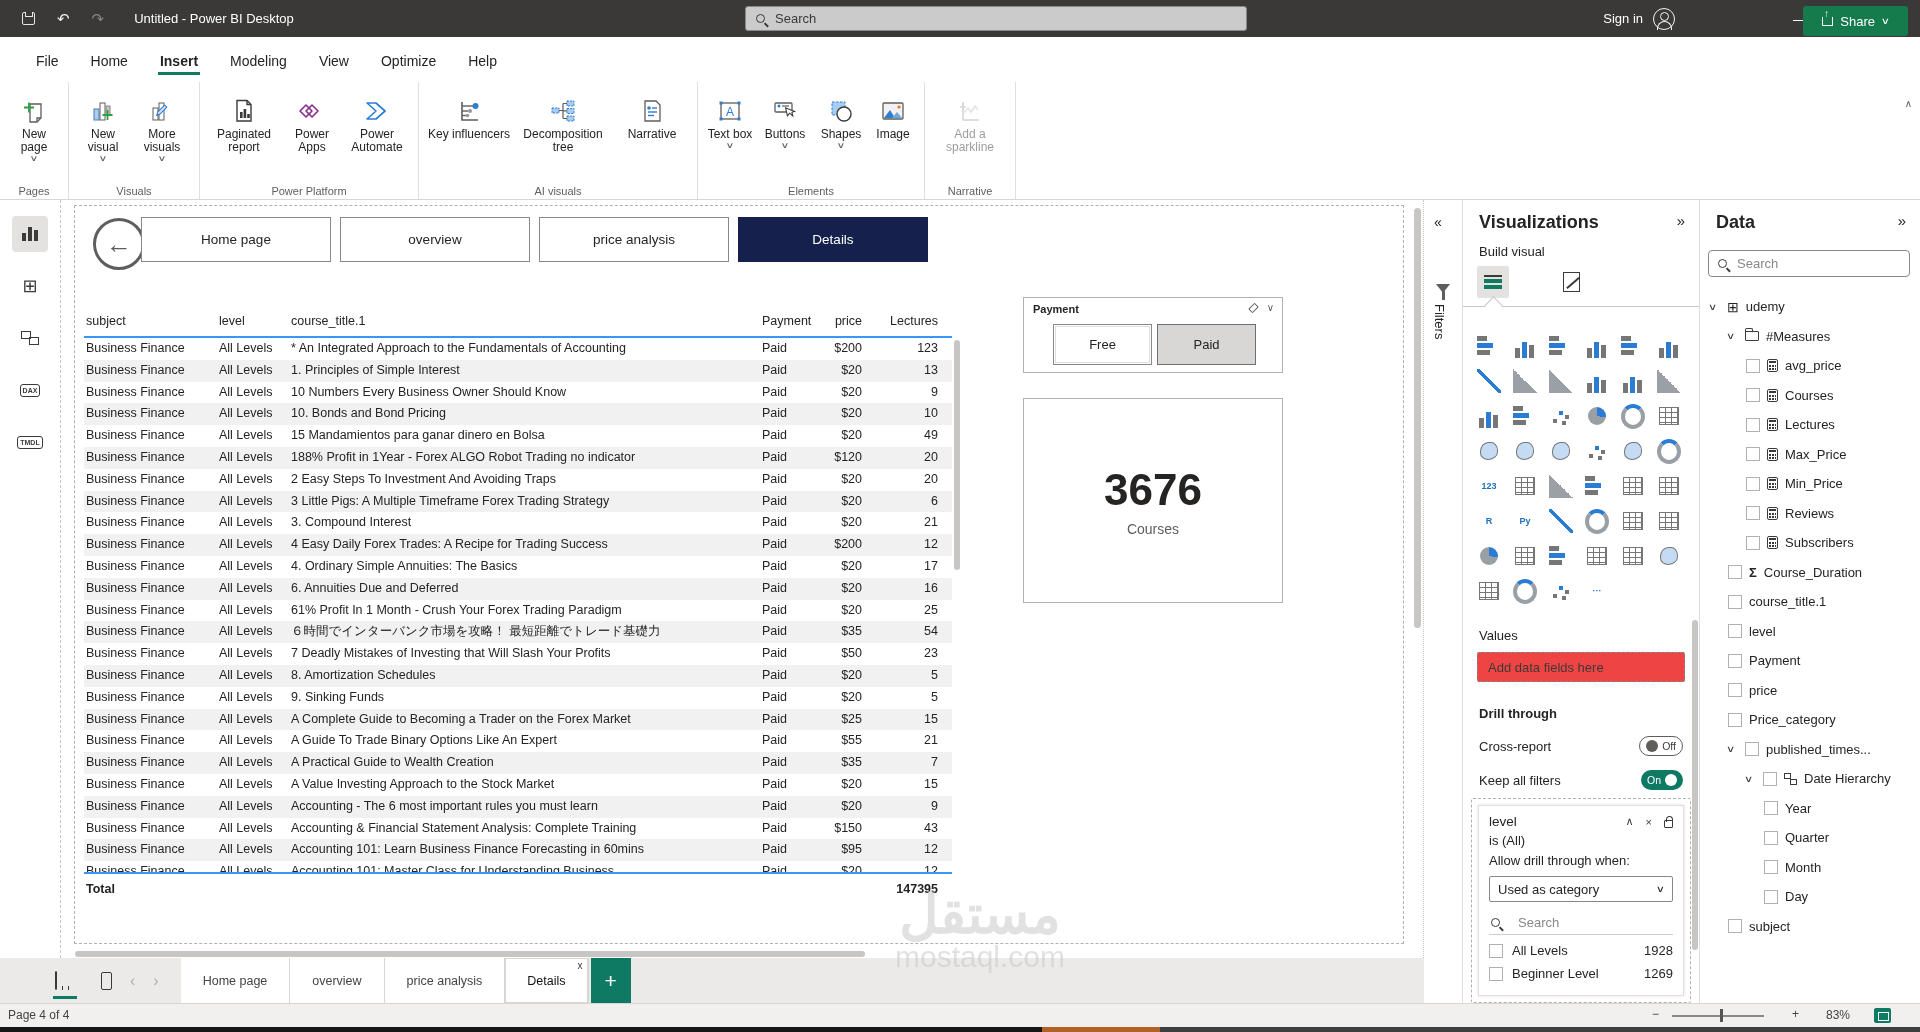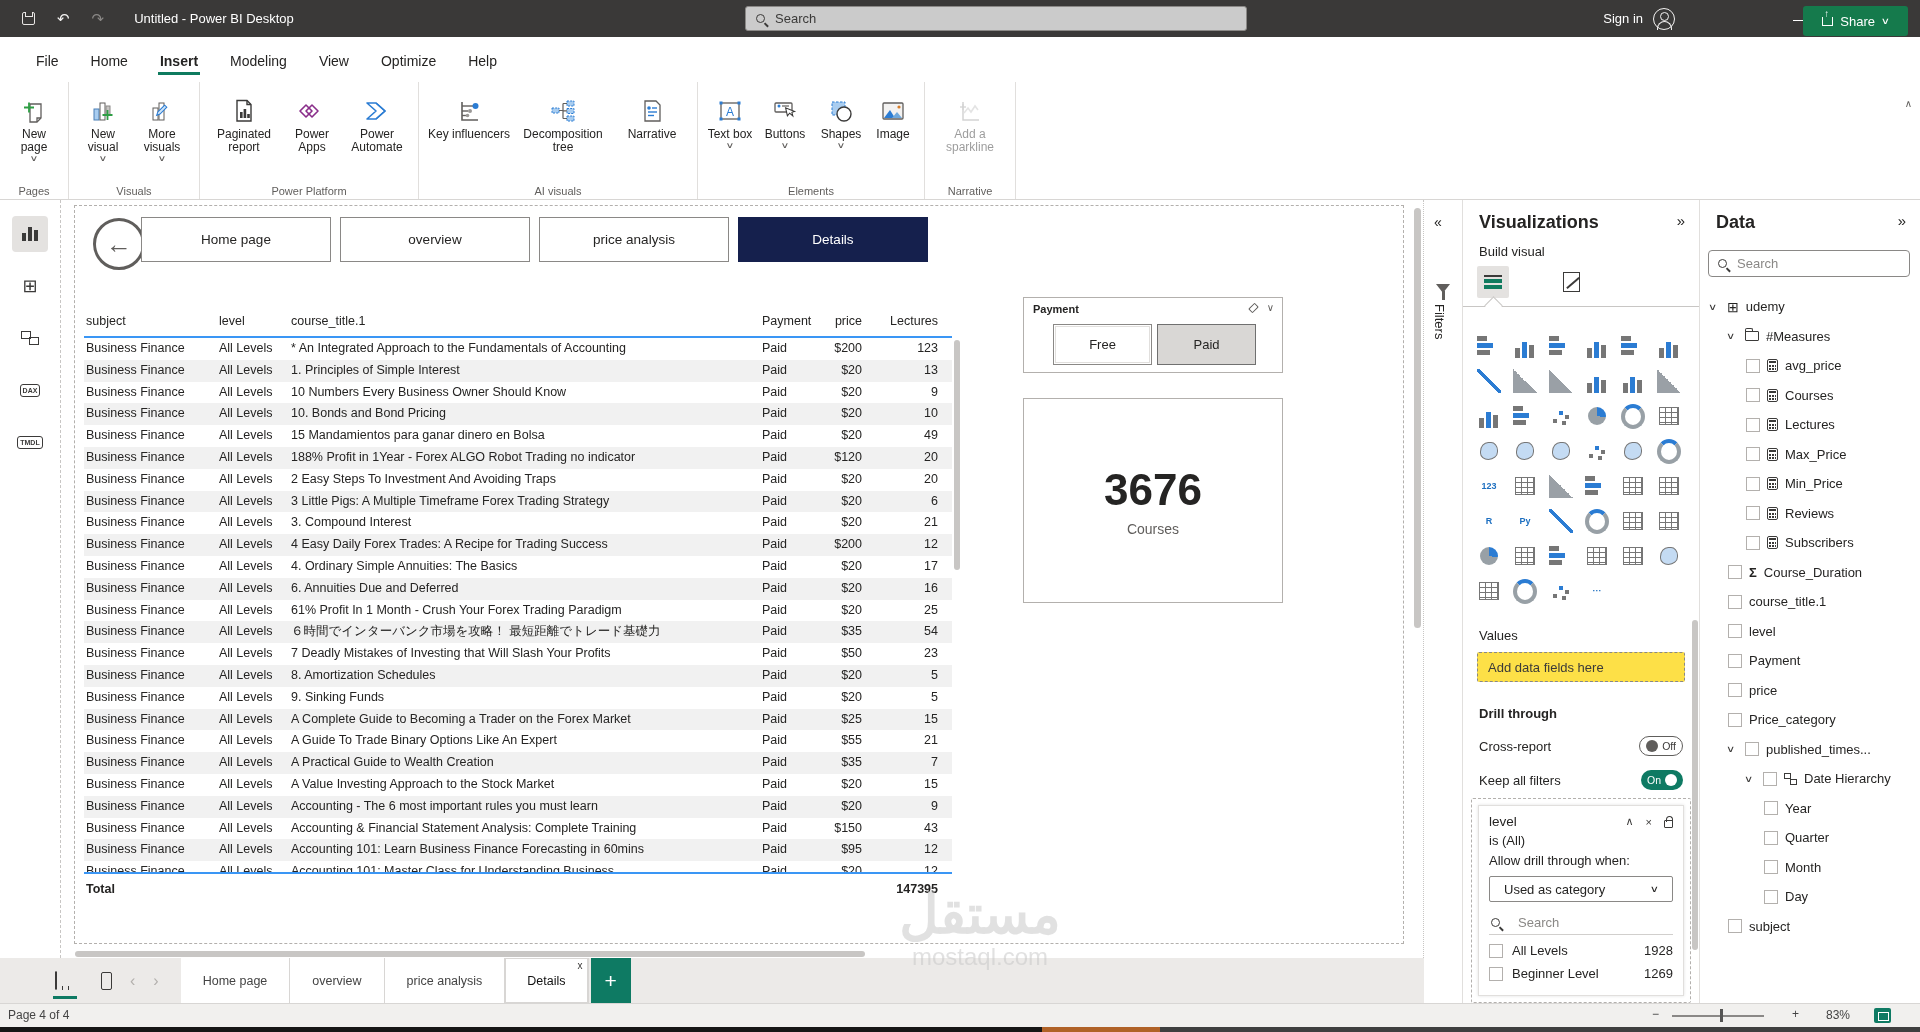--- a/index.html
+++ b/index.html
@@ -122,39 +122,39 @@
   .t-bv{background-image:linear-gradient(#767676,#767676),linear-gradient(#2b7cd3,#2b7cd3),linear-gradient(#767676,#767676);background-repeat:no-repeat;background-size:5px 10px,5px 16px,5px 13px;background-position:2px bottom,9px bottom,16px bottom;}
   .t-bh{background-image:linear-gradient(#767676,#767676),linear-gradient(#2b7cd3,#2b7cd3),linear-gradient(#767676,#767676);background-repeat:no-repeat;background-size:10px 5px,16px 5px,13px 5px;background-position:left 2px,left 9px,left 16px;}
   .t-ln{background-image:linear-gradient(to top right,transparent 45%,#2b7cd3 45%,#2b7cd3 55%,transparent 55%);}
   .t-ar{background-image:linear-gradient(to top right,#9aa0a6 50%,transparent 50%);}
   .t-sc{background-image:radial-gradient(circle 2.5px at 6px 17px,#767676 95%,transparent),radial-gradient(circle 2.5px at 12px 9px,#2b7cd3 95%,transparent),radial-gradient(circle 2.5px at 18px 13px,#767676 95%,transparent),radial-gradient(circle 2.5px at 15px 19px,#767676 95%,transparent);}
   .t-pi:before{content:"";width:18px;height:18px;border-radius:50%;background:conic-gradient(#2b7cd3 0 100deg,#98a0a6 0);}
   .t-dn:before{content:"";width:17px;height:17px;border-radius:50%;border:4.5px solid #98a0a6;border-top-color:#2b7cd3;}
   .t-tb:before{content:"";width:18px;height:16px;border:1.5px solid #767676;background:linear-gradient(#767676 1.5px,transparent 1.5px) 0 4px/100% 5px repeat-y,linear-gradient(90deg,#767676 1.5px,transparent 1.5px) 5px 0/6px 100% repeat-x;}
   .t-mp:before{content:"";width:16px;height:16px;border-radius:50% 42% 58% 50%/58% 50% 50% 42%;border:1.5px solid #767676;background:rgba(43,124,211,.28);}
   #values-lbl{position:absolute;left:16px;top:428px;font-size:13px;color:#252423;}
-  #add-fields{position:absolute;left:14px;right:14px;top:452px;height:30px;border:1px dashed #8a8886;border-radius:2px;display:flex;align-items:center;padding-left:10px;font-size:13px;color:#3b3a39;background:#fde047;}
+  #add-fields{position:absolute;left:14px;right:14px;top:452px;height:30px;border:1px dashed #8a8886;border-radius:2px;display:flex;align-items:center;padding-left:10px;font-size:13px;color:#3b3a39;background:#ef4444;}
   #drill-lbl{position:absolute;left:16px;top:506px;font-size:13px;font-weight:bold;color:#252423;}
   .tog-row{position:absolute;left:16px;right:16px;display:flex;align-items:center;justify-content:space-between;font-size:13px;color:#252423;}
   #row-cross{top:536px;}#row-keep{top:570px;}
   .toggle{display:flex;align-items:center;border-radius:10px;height:20px;padding:0 6px;gap:4px;font-size:10.5px;}
   .toggle.off{border:1px solid #605e5c;color:#3b3a39;}
   .toggle.off .knob{width:12px;height:12px;border-radius:50%;background:#605e5c;}
   .toggle.on{background:#0e7a63;color:#fff;}
   .toggle.on .knob{width:12px;height:12px;border-radius:50%;background:#fff;}
   #drill-well{position:absolute;left:8px;right:8px;top:598px;bottom:0;border:1px dashed #b3b0ad;border-radius:2px;padding:6px;}
   #level-card{position:relative;background:#fff;border:1px solid #e1dfdd;box-shadow:0 0 3px rgba(0,0,0,.12);height:100%;padding:8px 10px;font-size:13px;}
   #lc-title-row{display:flex;align-items:center;}
   #lc-title{font-size:13.5px;color:#252423;flex:1;}
   .lc-icons{display:flex;gap:12px;color:#3b3a39;font-size:11px;align-items:center;}
   .lock{width:9px;height:8px;border:1.3px solid #3b3a39;border-radius:1px;position:relative;margin-top:4px;}
   .lock:before{content:"";position:absolute;left:1px;top:-5px;width:5px;height:5px;border:1.3px solid #3b3a39;border-bottom:none;border-radius:4px 4px 0 0;}
   #lc-is{margin-top:4px;color:#252423;}
   #lc-allow{margin-top:5px;color:#252423;}
-  #lc-dd{margin-top:8px;height:26px;border:1px solid #8a8886;border-radius:2px;display:flex;align-items:center;justify-content:space-between;padding:0 14px;font-size:13px;}
+  #lc-dd{margin-top:8px;height:26px;border:1px solid #8a8886;border-radius:2px;display:flex;align-items:center;justify-content:space-between;padding:0 8px;font-size:13px;}
   #lc-search{margin-top:9px;height:24px;border-bottom:1px solid #d1cfcd;display:flex;align-items:center;gap:8px;padding:0 2px;}
   #lc-search input{border:none;outline:none;font-size:13px;width:120px;color:#252423;}
   #lc-search input::placeholder{color:#8a8886;}
   .lc-opt{display:flex;align-items:center;gap:9px;margin-top:8px;}
   .cb{width:14px;height:14px;border:1px solid #b3b0ad;background:#fff;flex:none;}
   .lc-opt .cnt{margin-left:auto;color:#252423;}
   #viz-scroll{position:absolute;right:1px;top:420px;width:6px;height:330px;background:#c8c6c4;border-radius:3px;}
 
   
   #datapanel{position:absolute;left:1700px;top:200px;width:220px;height:803px;background:#fff;}
@@ -201,21 +201,21 @@
   #fit-icon:after{content:"";position:absolute;left:4px;top:4px;width:9px;height:7px;border:1.3px solid #fff;}
 
   
   #taskstrip{position:absolute;left:0;top:1027px;width:1920px;height:5px;background:#161616;}
   #taskstrip .seg-or{position:absolute;left:1042px;width:118px;height:5px;background:#b06227;}
   #taskstrip .seg-gr{position:absolute;left:1160px;right:0;height:5px;background:#3f3f3f;}
 
   
   #watermark{position:absolute;left:830px;top:888px;width:300px;text-align:center;color:#c9c9c9;opacity:.55;pointer-events:none;z-index:5;}
   #wm1{font-size:54px;font-weight:bold;line-height:52px;}
-  #wm2{font-size:24px;line-height:34px;}
+  #wm2{font-size:30px;line-height:34px;}
 </style>
 </head>
 <body>
 
 <div id="app">
 
   <div id="titlebar">
     <span class="tb-save"></span>
     <span class="tb-icon">↶</span>
     <span class="tb-icon tb-redo">↷</span>

